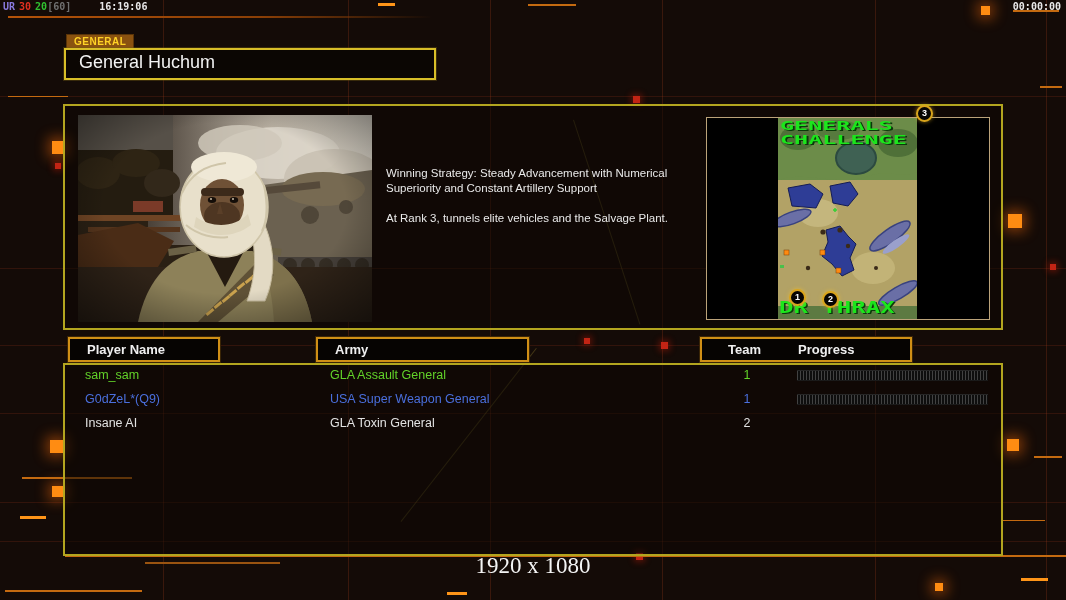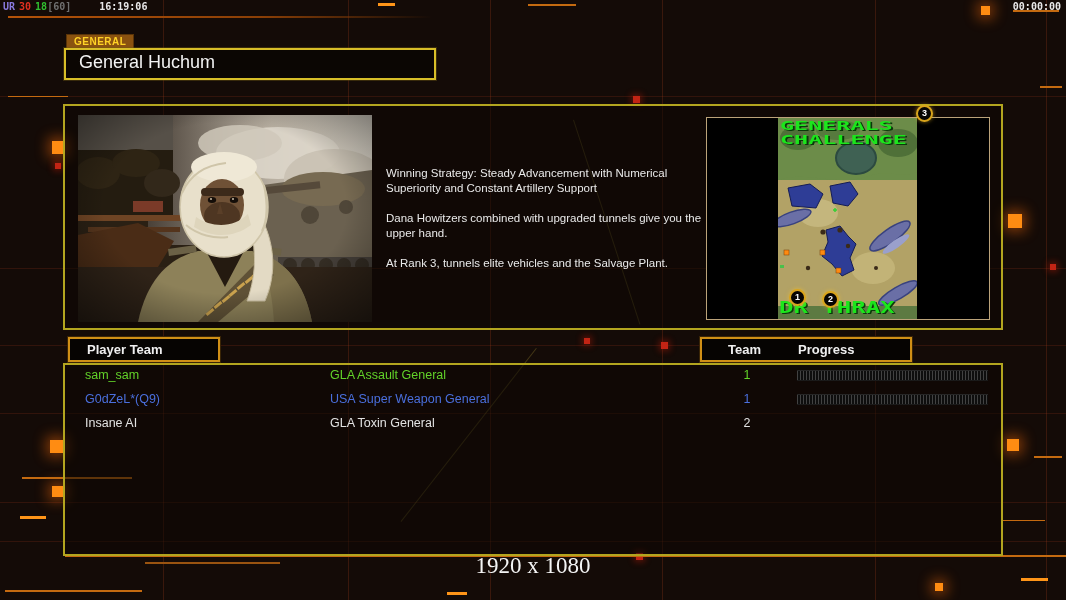--- a/index.html
+++ b/index.html
@@ -123,21 +123,21 @@
   <div class="dash" style="left:20px;top:516px;width:26px;height:3px;background:#ff9518;"></div>
   <div class="dash" style="left:1034px;top:456px;width:28px;height:2px;"></div>
   <div class="dash" style="left:1003px;top:520px;width:42px;height:1px;"></div>
   <div class="dash" style="left:1021px;top:578px;width:27px;height:3px;background:#ff9518;"></div>
   <div class="dash" style="left:65px;top:555px;width:1001px;height:2px;"></div>
   <div class="dash" style="left:145px;top:562px;width:135px;height:2px;background:#9a5410;"></div>
   <div class="dash" style="left:5px;top:590px;width:137px;height:2px;"></div>
   <div class="dash" style="left:447px;top:592px;width:20px;height:3px;background:#ff9518;"></div>
 
   <div class="hud-left">
-    <span class="hud-ur">UR</span><span class="hud-v1">30</span><span class="hud-v2">18</span><span class="hud-v3">[60]</span><span class="hud-time">16:19:06</span>
+    <span class="hud-ur">UR</span><span class="hud-v1">30</span><span class="hud-v2">20</span><span class="hud-v3">[60]</span><span class="hud-time">16:19:06</span>
   </div>
   <div class="hud-right">00:00:00</div>
 
   <div class="gen-tab">GENERAL</div>
   <div class="title-box">
     <div class="t">General Huchum</div>
   </div>
 
   <div class="panel info-panel"></div>
 
@@ -211,21 +211,20 @@
       <path d="M118,102 C134,113 156,113 170,99 L173,110 C156,123 134,123 116,112 Z" fill="#ded5bc"></path>
       <path d="M104,78 C112,60 128,50 148,48" stroke="#cfc5a9" stroke-width="2" fill="none"></path>
       <path d="M108,110 C120,120 136,124 150,122" stroke="#cfc5a9" stroke-width="2" fill="none"></path>
       <path d="M186,70 C190,90 190,104 184,116" stroke="#cfc5a9" stroke-width="2" fill="none"></path>
       <rect width="294" height="207" fill="url(#vig)"></rect>
     </svg>
   </div>
 
   <div class="strategy">
     <p>Winning Strategy: Steady Advancement with Numerical Superiority and Constant Artillery Support</p>
-    <p>Dana Howitzers combined with upgraded tunnels give you the upper hand.</p>
     <p>At Rank 3, tunnels elite vehicles and the Salvage Plant.</p>
   </div>
 
   <div class="map-panel">
     <div class="map-inner">
       <svg width="139" height="201" viewBox="0 0 139 201">
         <rect width="139" height="201" fill="#b2a266"></rect>
         <rect x="0" y="0" width="139" height="62" fill="#6c8c49"></rect>
         <path d="M0,62 C30,52 60,70 90,58 C110,52 125,60 139,54 L139,62 Z" fill="#6c8c49"></path>
         <ellipse cx="20" cy="20" rx="18" ry="12" fill="#4f7038"></ellipse>
@@ -266,21 +265,24 @@
         <div>CHALLENGE</div>
       </div>
       <div class="map-bottom">DR THRAX</div>
     </div>
   </div>
   <div class="marker" style="left:789px;top:289px;">1</div>
   <div class="marker" style="left:822px;top:291px;">2</div>
   <div class="marker" style="left:916px;top:105px;">3</div>
 
   <div class="hdrbox hdr-player">
-    <span class="pad">Player Team</span>
+    <span class="pad">Player Name</span>
+  </div>
+  <div class="hdrbox hdr-army">
+    <span class="pad">Army</span>
   </div>
   <div class="hdrbox hdr-teamprog">
     <span class="hdr-team-label">Team</span>
     <span class="hdr-prog-label">Progress</span>
   </div>
 
   <div class="panel list-panel"></div>
 
   <div class="prow c-green" style="left:0;top:366px;width:1066px;">
     <span class="name">sam_sam</span>

